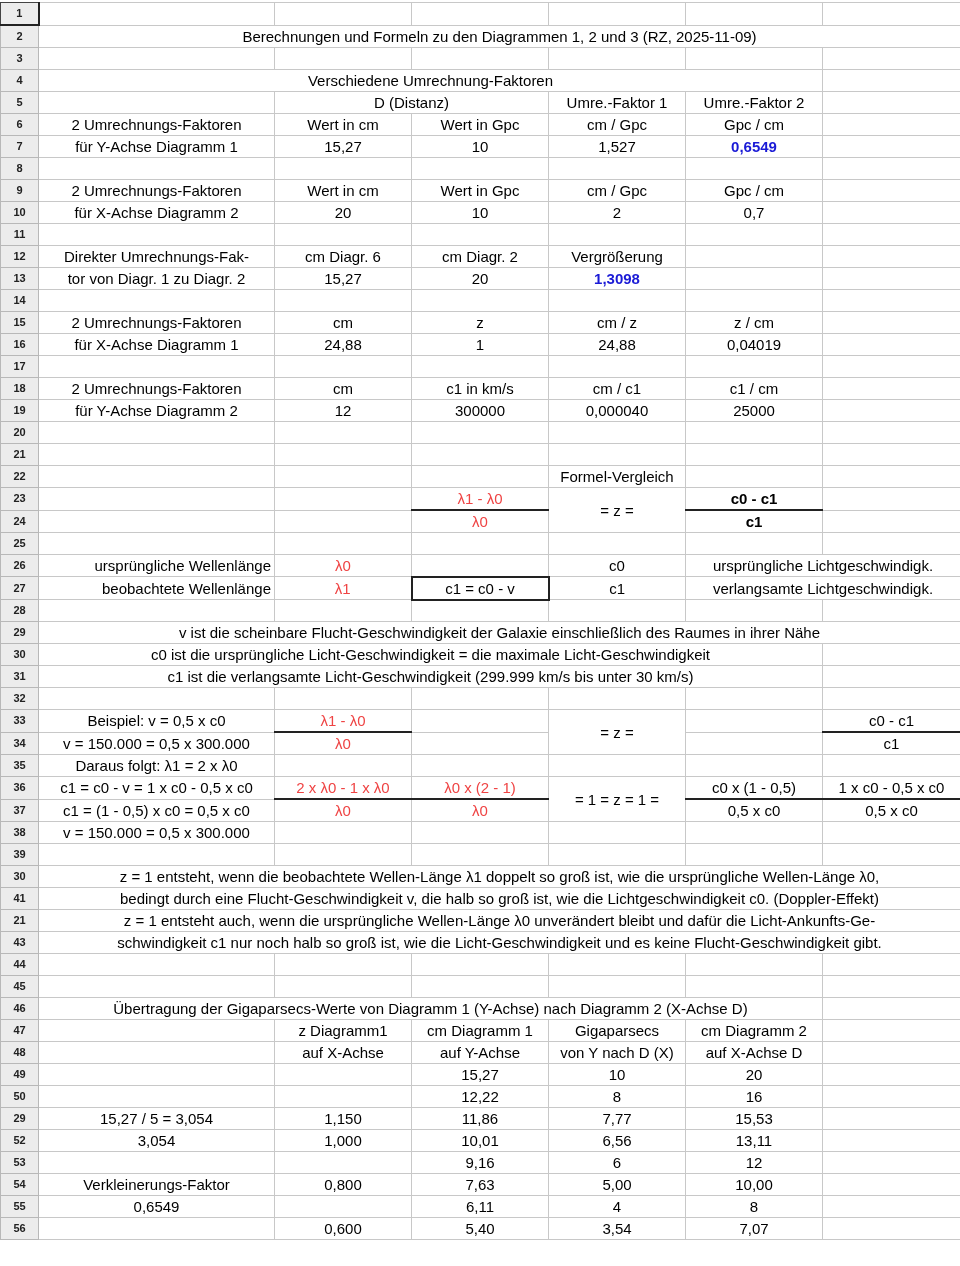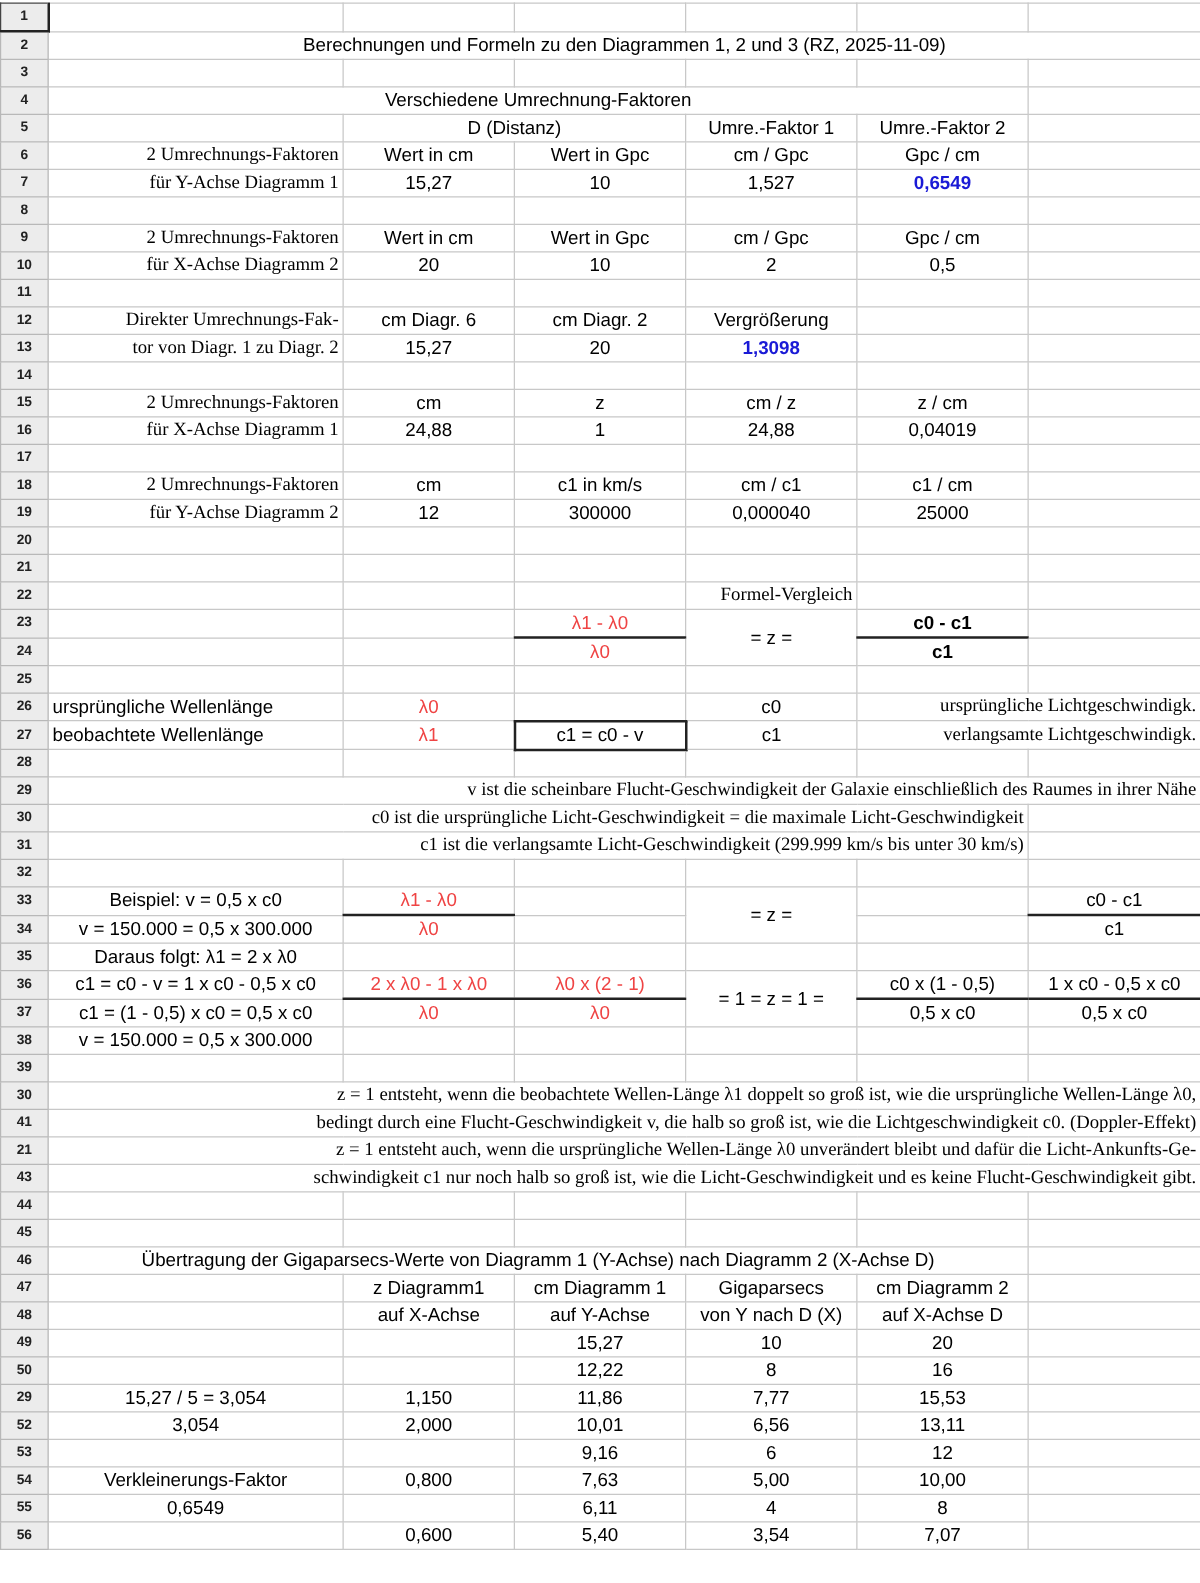--- a/index.html
+++ b/index.html
@@ -6,22 +6,22 @@
   body { width:960px; height:1266px; overflow:hidden; position:relative;
          font-family:"Liberation Sans", sans-serif; font-size:15px; color:#000; }
   .sheet { position:absolute; left:0; top:2px; width:960px; }
   table.grid { border-collapse:collapse; table-layout:fixed; width:960px; }
   table.grid td { height:21.6px; padding:0 3px; border:1px solid #c8c8c8; white-space:nowrap;
                   overflow:visible; line-height:21px; font-size:15px; box-sizing:border-box; }
   table.grid td.rh { background:#ececec; text-align:center; font-size:11px; font-weight:bold;
                      color:#222; border-color:#b8b8b8; padding:0; }
   table.grid td.rh.sel { border:1px solid #444; border-right:2px solid #222; border-bottom:2px solid #222; }
   .c { text-align:center; }
-  .r { text-align:left; }
-  .l { text-align:right;font-family:Liberation Serif, serif; }
+  .r { text-align:right; }
+  .l { text-align:center; }
   .blue { color:#1a1ad6; font-weight:bold; }
   .bold { font-weight:bold; }
   .lam { color:#ef4444; }
   .ul { border-bottom:2px solid #222 !important; }
   .box { border:2px solid #222 !important; }
 </style>
 </head>
 <body>
 
 <div class="sheet">
@@ -116,21 +116,21 @@
     <td class="c">Gpc / cm</td>
     <td></td>
         </tr>
 
   <tr>
           <td class="rh">10</td>
     <td class="l">für X-Achse Diagramm 2</td>
     <td class="c">20</td>
     <td class="c">10</td>
     <td class="c">2</td>
-    <td class="c">0,5</td>
+    <td class="c">0,7</td>
     <td></td>
         </tr>
 
   <tr>
           <td class="rh">11</td>
     <td></td>
           <td></td>
           <td></td>
           <td></td>
           <td></td>
@@ -481,21 +481,21 @@
     <td class="c">15,27 / 5 = 3,054</td>
           <td class="c">1,150</td>
           <td class="c">11,86</td>
           <td class="c">7,77</td>
           <td class="c">15,53</td>
           <td></td>
         </tr>
   <tr>
           <td class="rh">52</td>
     <td class="c">3,054</td>
-          <td class="c">2,000</td>
+          <td class="c">1,000</td>
           <td class="c">10,01</td>
           <td class="c">6,56</td>
           <td class="c">13,11</td>
           <td></td>
         </tr>
   <tr>
           <td class="rh">53</td>
     <td class="c"></td>
           <td class="c"></td>
           <td class="c">9,16</td>

